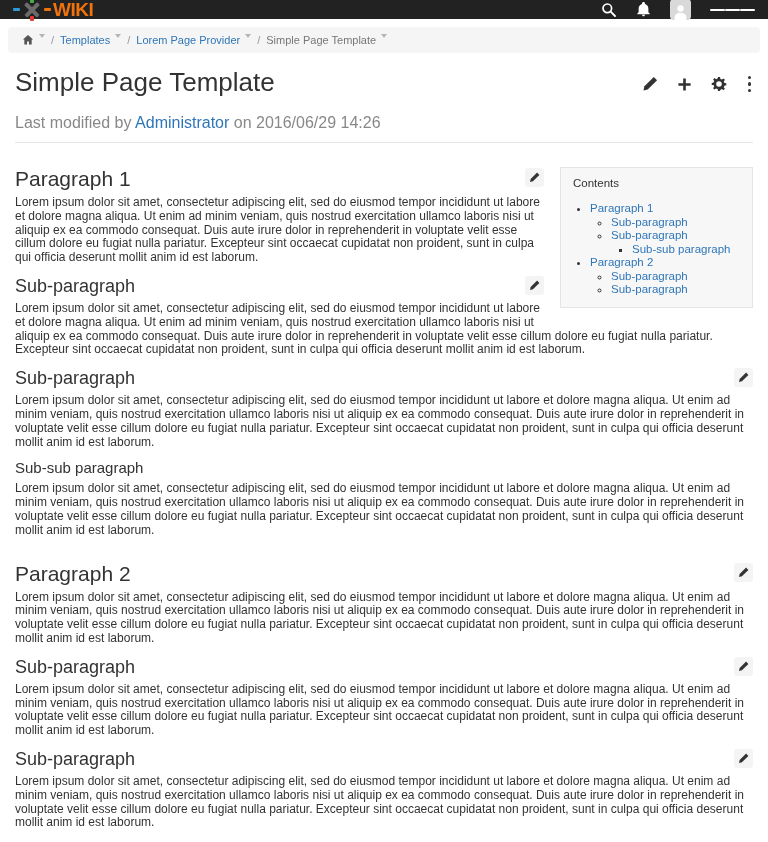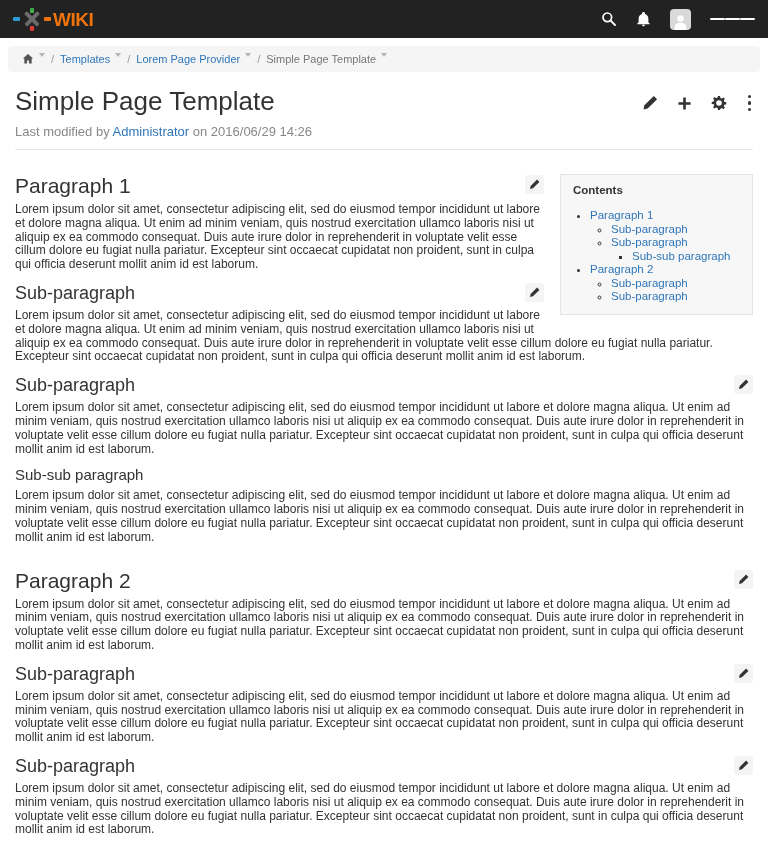--- a/index.html
+++ b/index.html
@@ -7,21 +7,21 @@
   body {
     width: 768px; min-height: 842px; margin: 0 auto;
     font-family: "Liberation Sans", "DejaVu Sans", sans-serif;
     color: #333; position: relative;
   }
   a { text-decoration: none; cursor: pointer; }
   .link { color: #2f76b8; }
 
   
   .navbar {
-    height: 38px; background: #222; display: flex;
+    height: 19px; background: #222; display: flex;
     align-items: center; justify-content: space-between; padding: 0 13px;
   }
   .logo { display: flex; align-items: center; cursor: pointer; }
   .dash { width: 7px; height: 3.5px; border-radius: 1px; display: block; }
   .dash.blue { background: #2e9bd6; margin-right: 2px; }
   .dash.orange { background: #f0730c; margin: 0 2px 0 2px; }
   .xmark { position: relative; width: 20px; height: 20px; display: block; }
   .xmark .bar { position: absolute; top: 8.2px; left: 1px; width: 18px; height: 3.6px; background: #6b6b6b; border-radius: 1px; }
   .xmark .bar.b1 { transform: rotate(45deg); }
   .xmark .bar.b2 { transform: rotate(-45deg); }
@@ -48,29 +48,29 @@
   .crumb-current { color: #777; }
 
   
   .container { padding: 0 15px; }
   .title-row { display: flex; justify-content: space-between; align-items: flex-start; margin-top: 14px; }
   .page-title { font-size: 26px; line-height: 30px; font-weight: 400; color: #333; }
   .page-actions { display: flex; align-items: center; gap: 19px; margin-top: 7px; }
   .page-actions .act { cursor: pointer; display: flex; align-items: center; }
   .kebab { display: flex; flex-direction: column; align-items: center; cursor: pointer; padding: 0 2px; }
   .kebab i { width: 3.5px; height: 3.5px; background: #333; border-radius: 50%; display: block; margin: 1.6px 0; }
-  .modified { font-size: 13px; color: #888; margin-top: 8px; }
+  .modified { font-size: 16px; color: #888; margin-top: 17px; }
   hr.title-rule { border: none; border-top: 1px solid #e6e6e6; margin: 10px 0 20px 0; }
 
   
   .toc {
     float: right; width: 193px; background: #f7f7f7; border: 1px solid #e4e4e4;
     margin: 0 0 12px 16px; padding: 9px 8px 10px 12px; font-size: 11.5px;
   }
-  .toc-title { font-weight: bold; color: #333; margin-bottom: 13px; }
+  .toc-title { font-weight: normal; color: #333; margin-bottom: 13px; }
   .toc ul { margin: 0; padding-left: 17px; }
   .toc ul ul { padding-left: 21px; }
   .toc li { margin: 1.5px 0; color: #333; }
   .toc-l1 > li { list-style-type: disc; }
   .toc-l2 > li { list-style-type: circle; }
   .toc-l3 > li { list-style-type: square; }
   .toc a { color: #2f76b8; }
 
   
   .sec h1, .sec h2, .sec h3 { font-weight: 400; color: #333; }

